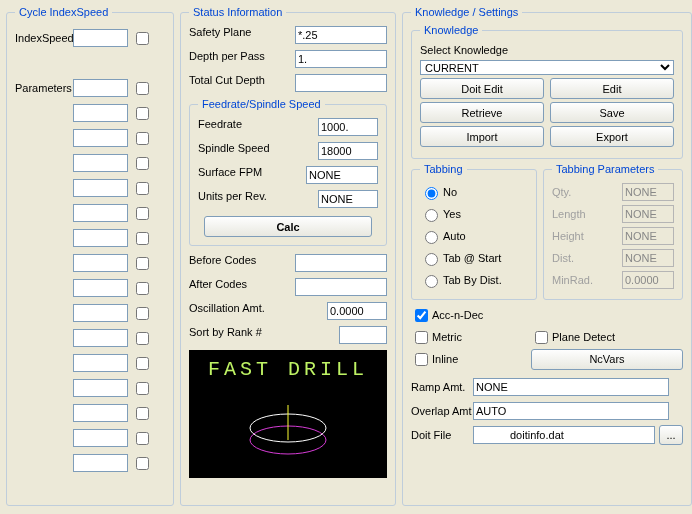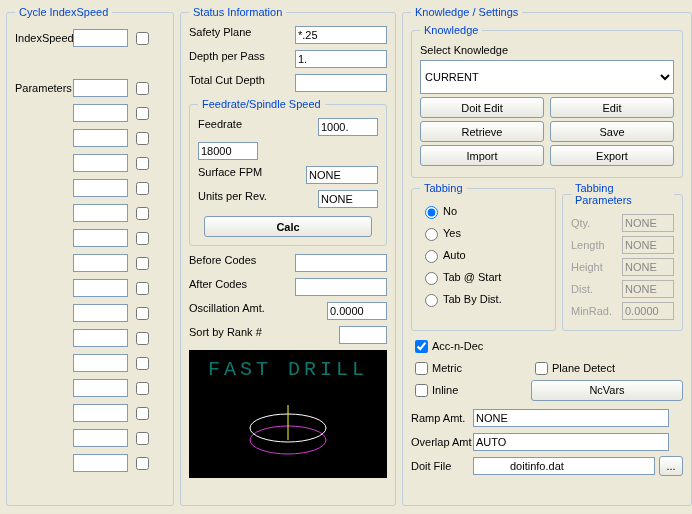--- a/index.html
+++ b/index.html
@@ -54,45 +54,45 @@
   #feedgroup .st-row input.sfpm { width:72px; }
   .btn {
     height:21px; border:1px solid #7f9db9; border-radius:3px;
     background:linear-gradient(#fefefe,#e8e8e0);
     font-size:11px; cursor:default; text-align:center;
   }
   #calcbtn { width:168px; margin:4px auto 0; display:block;font-weight:bold; }
 
   #drillpic {
     width:198px; height:128px; background:#000; 
-    position:relative; color:#0f766e;
+    position:relative; color:#bef264;
     font-family:"Courier New",monospace; font-size:20px;
     letter-spacing:4px; text-align:center;
   }
   #drillpic .txt { position:absolute; top:8px; width:100%; }
   #drillpic svg { position:absolute; left:0; top:0; }
 
   
   #knowledge { }
   .ks-row { display:flex; align-items:center; height:22px; margin:2px 0; }
   .ks-row .lbl { width:62px; font-size:11px; }
   .ks-row input[type=text] {
     flex:1; height:18px; border:1px solid #7f9db9;
     background:#fff; font-size:11px; padding:1px 2px;
   }
   select {
-    width:100%; height:34px; border:1px solid #7f9db9;
+    width:100%; height:15px; border:1px solid #7f9db9;
     background:#fff; font-size:11px;
   }
   .btnrow { display:flex; gap:6px; margin:3px 0;border-radius:10px; }
   .btnrow .btn { flex:1; }
 
   #tab-wrap { display:flex; gap:6px; margin-top:4px; }
   #tabbing { flex:1; }
-  #tabparams { width:121px; }
+  #tabparams { width:140px; }
   .radio-row { display:flex; align-items:center; height:22px; font-size:11px; }
   .radio-row input { margin-right:5px; }
   .tp-row { display:flex; align-items:center; height:22px; }
   .tp-row .lbl { flex:1; font-size:11px; color:#a0a0a0; }
   .tp-row input {
     width:52px; height:18px; border:1px solid #b5b5b5;
     background:#ece9d8; color:#888; font-size:11px; padding:1px 2px;
   }
 
   .chk-row { display:flex; align-items:center; height:20px; font-size:11px; margin:1px 0; }
@@ -217,20 +217,21 @@
       <input class="wide" type="text" value="" style="">
     </div>
 
   <fieldset id="feedgroup">
     <legend>Feedrate/Spindle Speed</legend>
     <div class="st-row">
         <span class="lbl">Feedrate</span>
         <input type="text" value="1000." style="">
       </div>
     <div class="st-row">
+        <span class="lbl">Spindle Speed</span>
         <input type="text" value="18000" style="">
       </div>
     <div class="st-row">
         <span class="lbl">Surface FPM</span>
         <input class="sfpm" type="text" value="NONE" style="">
       </div>
     <div class="st-row">
         <span class="lbl">Units per Rev.</span>
         <input type="text" value="NONE" style="">
       </div>

